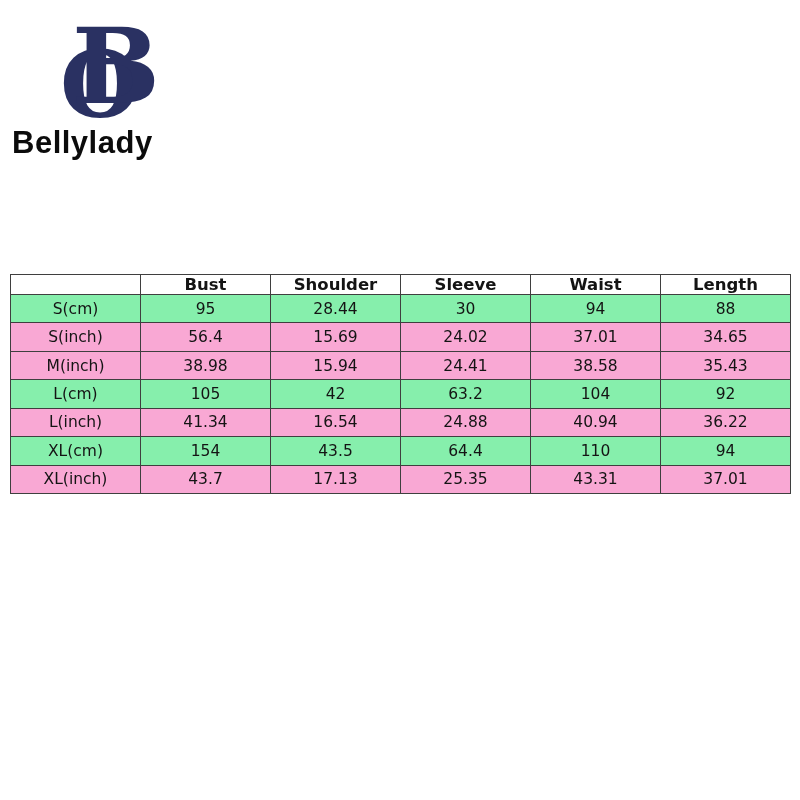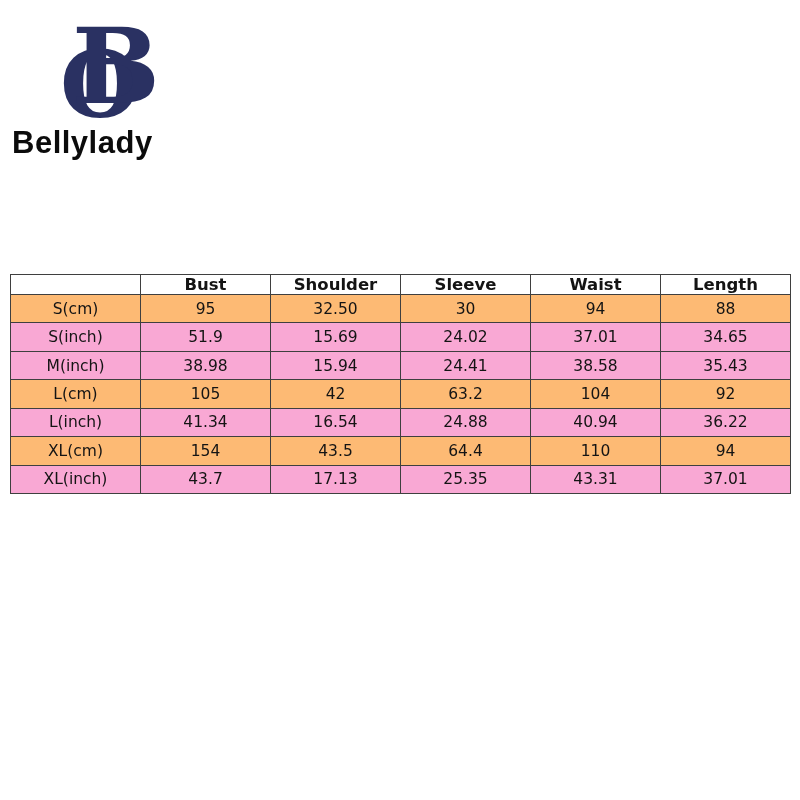--- a/index.html
+++ b/index.html
@@ -47,21 +47,21 @@
     border: 1px solid #3f3f3f;
     padding: 0;
     overflow: hidden;
     white-space: nowrap;
   }
   .size-table th {
     font-weight: 700;
     font-size: 16.5px;
     background: #ffffff;
   }
-  .size-table tr.shaded td { background: #fdba74; }
+  .size-table tr.shaded td { background: #86efac; }
   .size-table tr.plain td { background: #f9a8d4; }
 </style>
 </head>
 <body>
 
 <svg class="logo-svg" viewBox="0 0 130 100" aria-hidden="true">
   <text x="12" y="95" font-size="92" fill="#2a3162">O</text>
   <text x="24" y="81" font-size="104" fill="#2a3162">B</text>
 </svg>
 
@@ -75,28 +75,28 @@
       <th>Shoulder</th>
       <th>Sleeve</th>
       <th>Waist</th>
       <th>Length</th>
     </tr>
   </thead>
   <tbody>
     <tr class="shaded">
       <td>S(cm)</td>
       <td>95</td>
-      <td>32.50</td>
+      <td>28.44</td>
       <td>30</td>
       <td>94</td>
       <td>88</td>
     </tr>
     <tr class="plain">
       <td>S(inch)</td>
-      <td>51.9</td>
+      <td>56.4</td>
       <td>15.69</td>
       <td>24.02</td>
       <td>37.01</td>
       <td>34.65</td>
     </tr>
     <tr class="plain">
       <td>M(inch)</td>
       <td>38.98</td>
       <td>15.94</td>
       <td>24.41</td>

